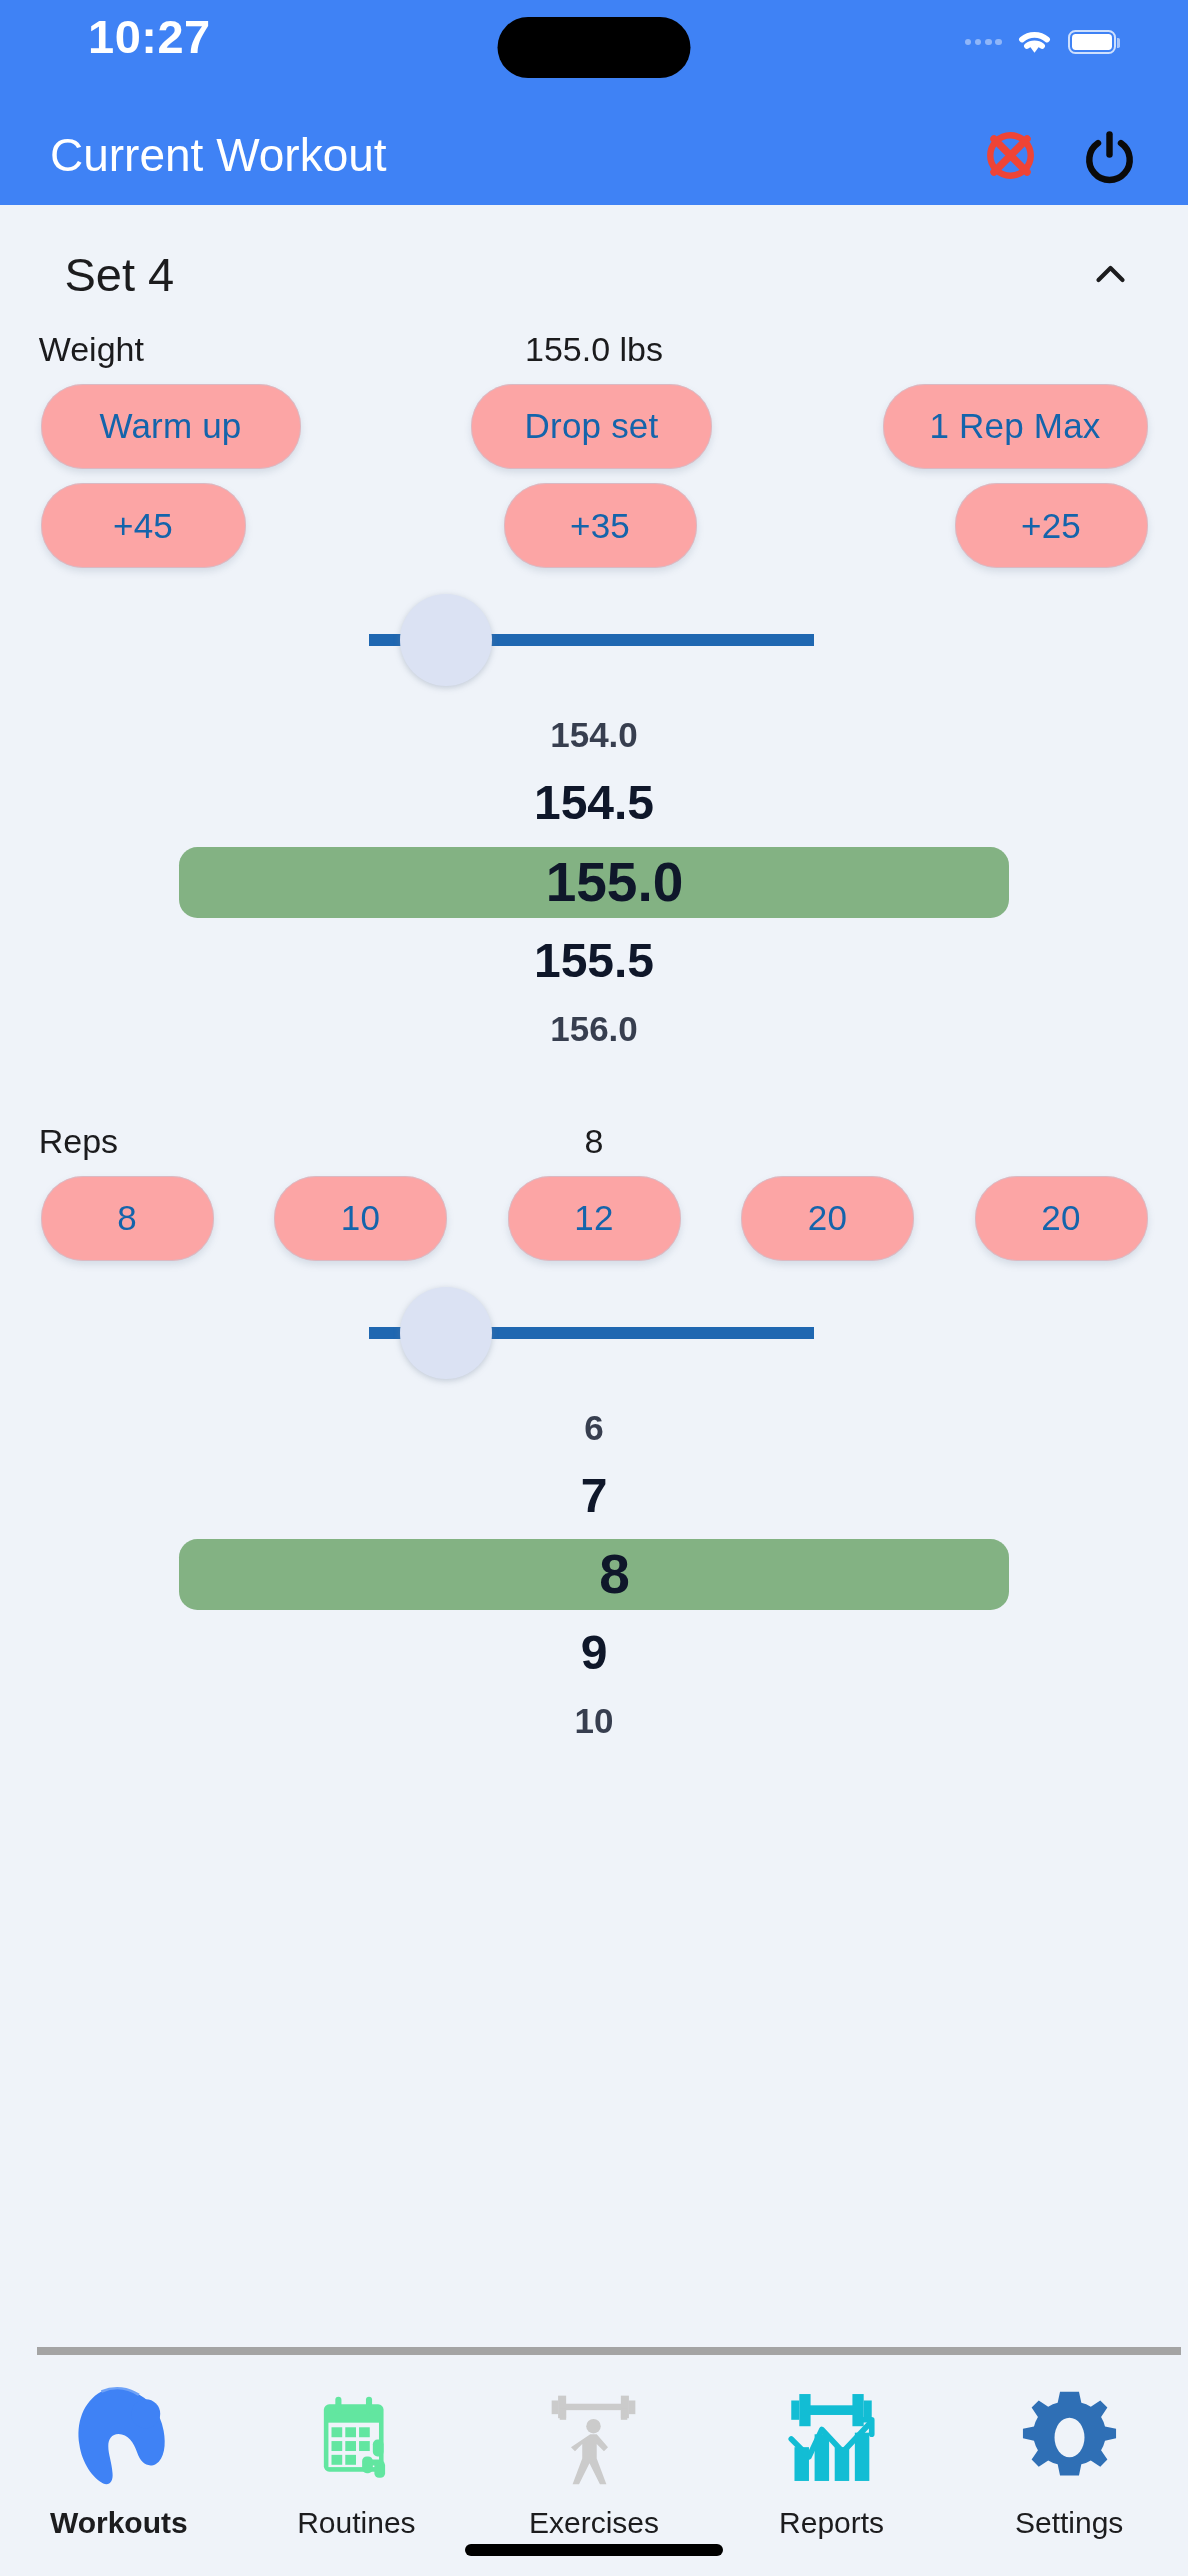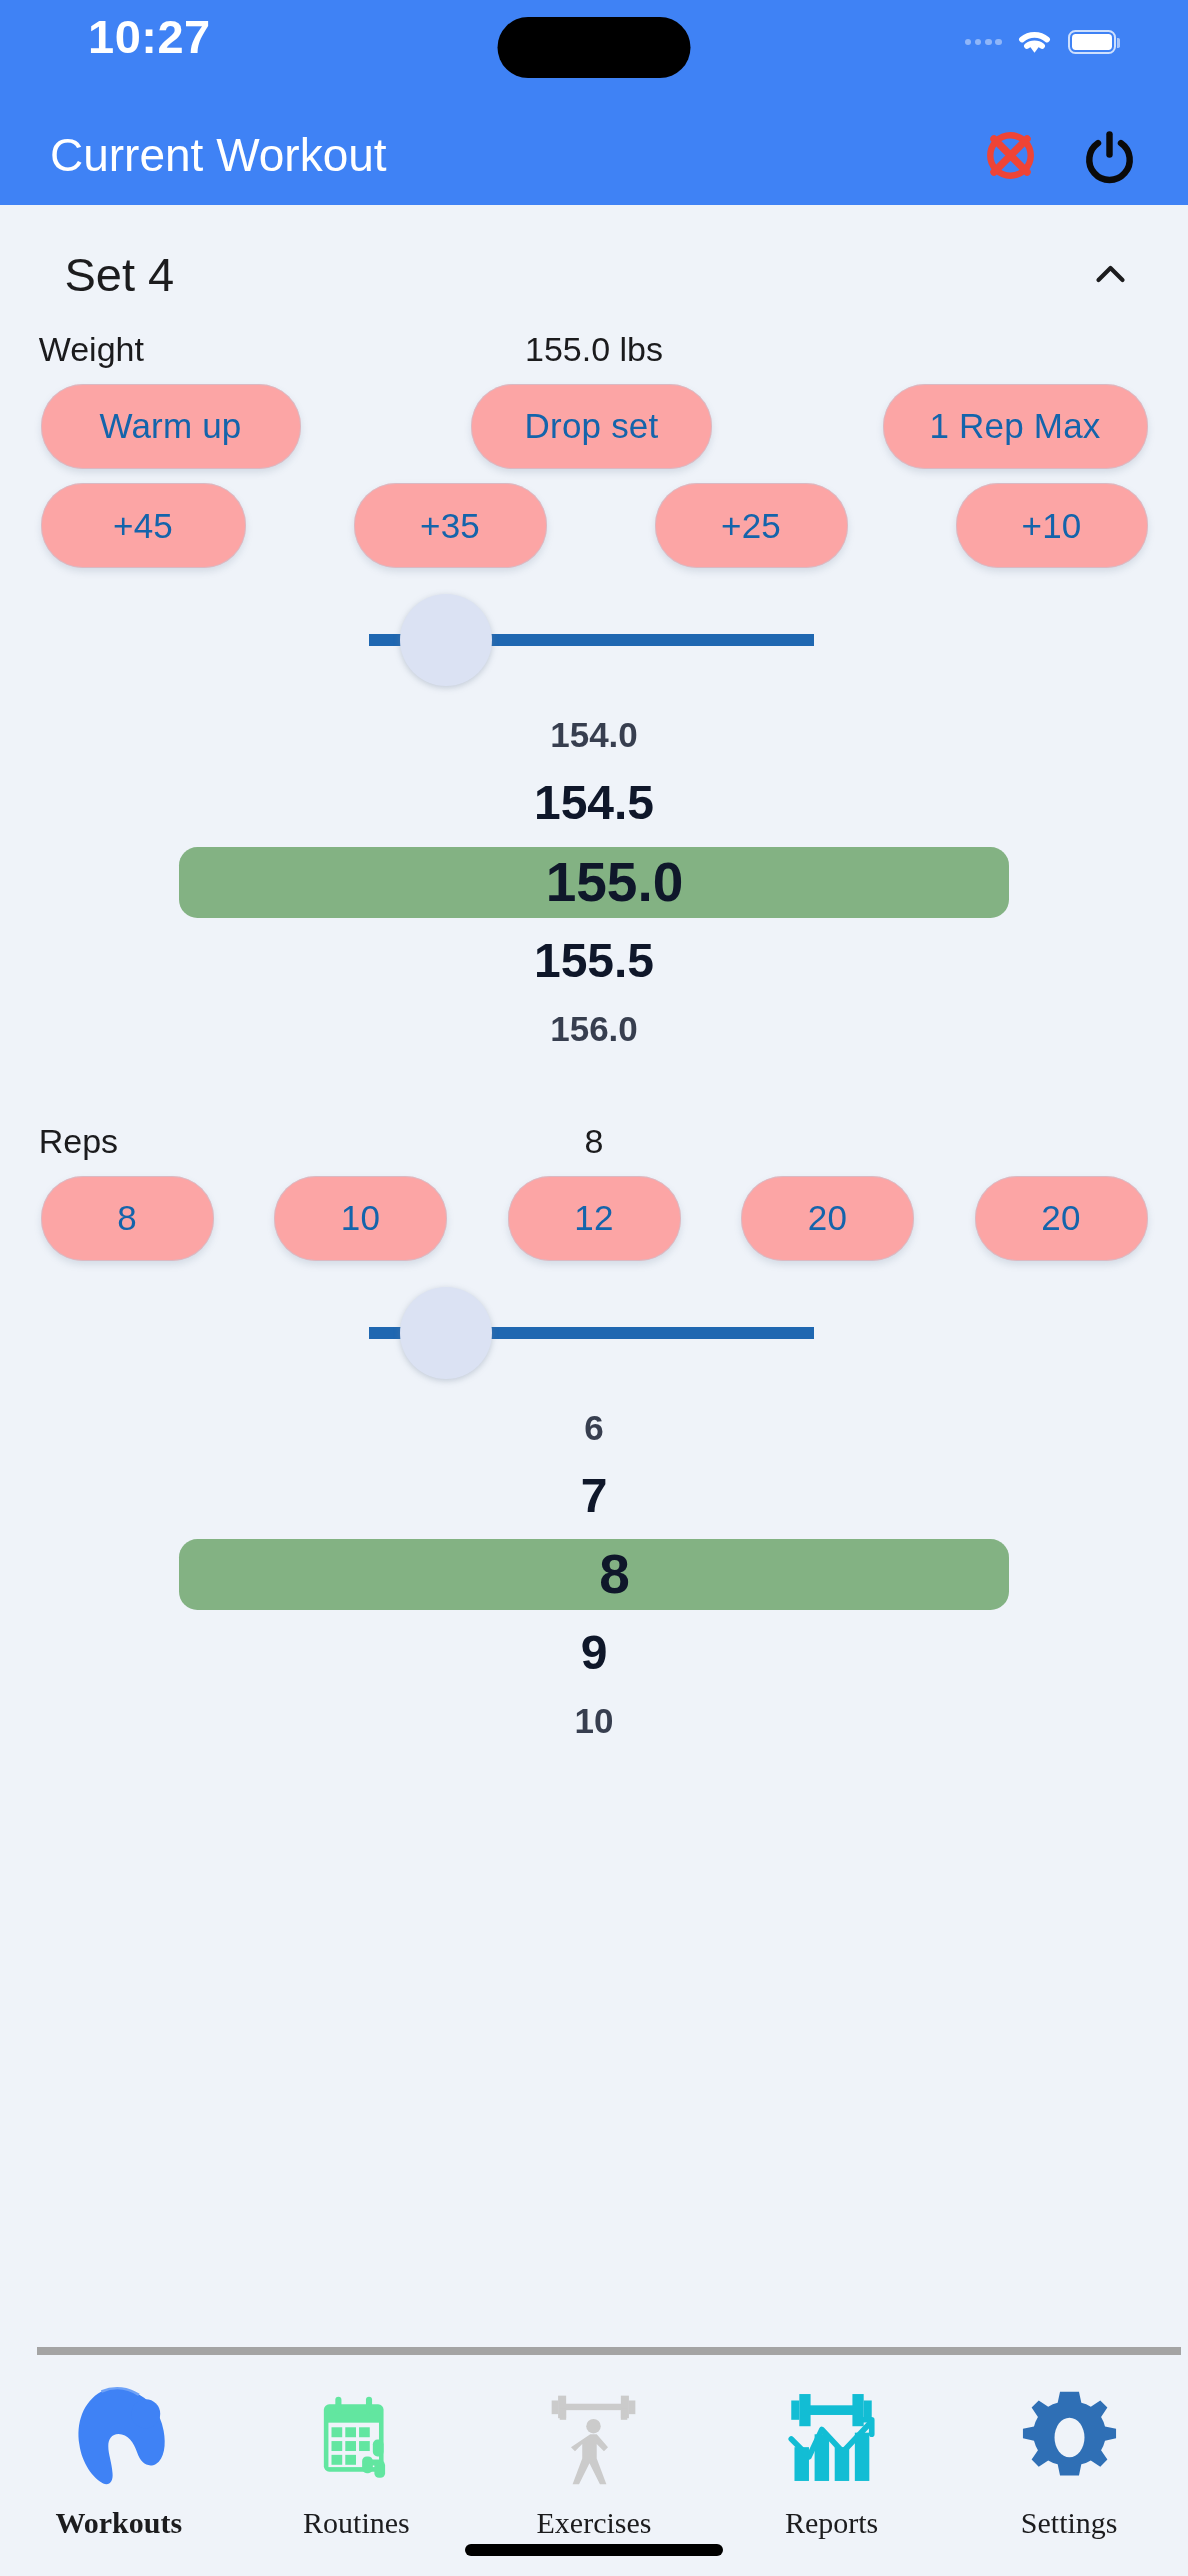--- a/index.html
+++ b/index.html
@@ -189,21 +189,21 @@
     display:flex;
     padding-top: 16.6px;
   }
   .tab {
     flex: 1 1 0;
     display:flex; flex-direction:column;
     align-items:center; justify-content:flex-start;
     gap: 9.2px;
   }
   .tab-ic { width: 118px; height: 118px; display:flex; align-items:center; justify-content:center; }
-  .tab-label { font-size: 30px; color:#1c1c1e;font-family:Liberation Serif, serif; }
+  .tab-label { font-size: 30px; color:#1c1c1e; }
   .tab.active .tab-label { font-weight: 700; }
 
   .home-indicator {
     position:absolute;
     left:50%; transform:translateX(-50%);
     bottom: 20px;
     width: 258px; height: 12px;
     background:#000000; border-radius:7.4px;
   }
 </style>
@@ -272,21 +272,20 @@
     <div class="pill-row">
       <div class="pill" style="flex:0 0 260px;">Warm up</div>
       <div class="pill" style="flex:0 0 241px;">Drop set</div>
       <div class="pill" style="flex:0 0 265px;">1 Rep Max</div>
     </div>
 
     <div class="pill-row weight-presets">
       <div class="pill" style="flex:0 0 205px;">+45</div>
       <div class="pill" style="flex:0 0 193px;">+35</div>
       <div class="pill" style="flex:0 0 193px;">+25</div>
-      <div class="pill" style="flex:0 0 192px;">+10</div>
     </div>
 
     <div class="slider-wrap">
       <div class="slider-track"></div>
       <div class="slider-thumb"></div>
     </div>
 
     <div class="wheel">
       <div class="wheel-item far">154.0</div>
       <div class="wheel-item near">154.5</div>

